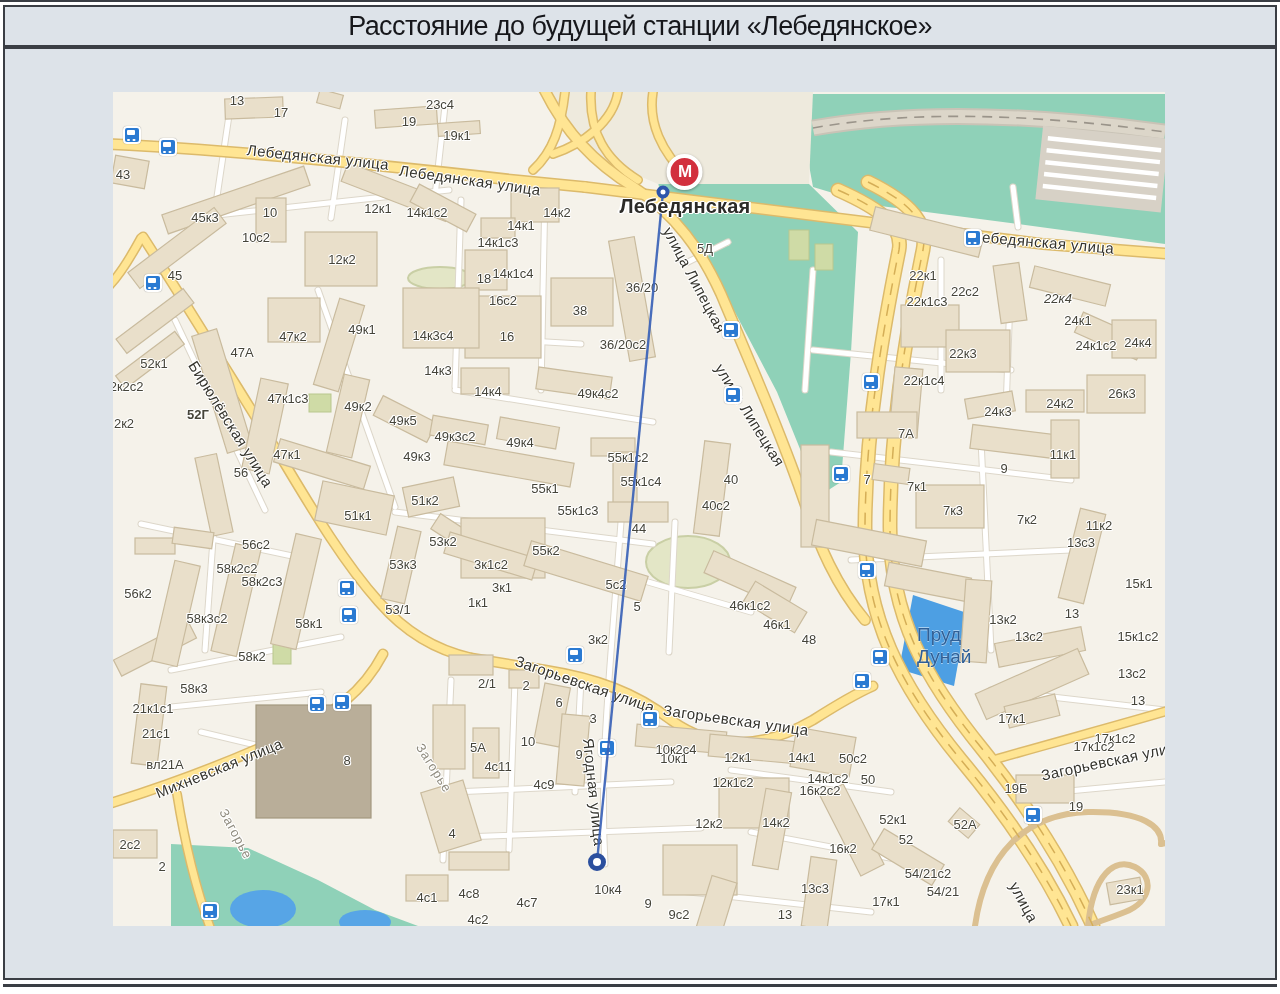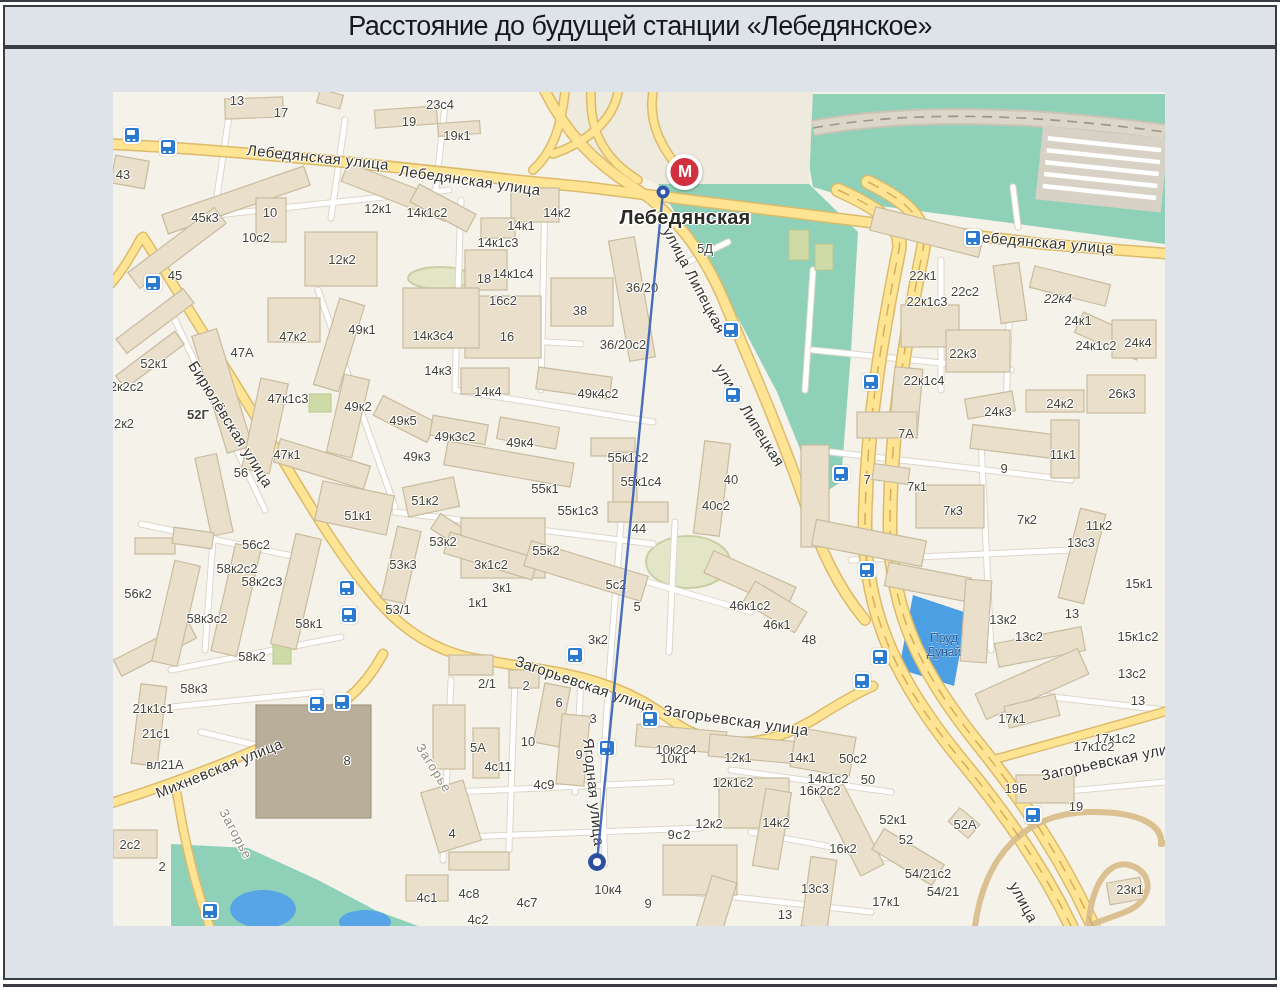--- a/index.html
+++ b/index.html
@@ -17,36 +17,36 @@
   .map svg.base{position:absolute;left:0;top:0;z-index:1}
   #labels{position:absolute;left:0;top:0;width:100%;height:100%;z-index:2;pointer-events:none}
   #stops{position:absolute;left:0;top:0;width:100%;height:100%;z-index:3;pointer-events:none}
   .map svg.msvg{position:absolute;left:0;top:0;z-index:4;pointer-events:none}
 
   .blab{position:absolute;transform:translate(-50%,-50%);font-size:13px;color:#45443a;white-space:nowrap;
         text-shadow:0 1px 0 #fff,1px 0 0 #fff,-1px 0 0 #fff,0 -1px 0 #fff,1px 1px 0 #fff,-1px -1px 0 #fff}
   .slab{position:absolute;font-size:15px;color:#34332c;white-space:nowrap;letter-spacing:.4px;
         text-shadow:0 1px 0 #fff,1px 0 0 #fff,-1px 0 0 #fff,0 -1px 0 #fff,1px 1px 0 #fff,-1px -1px 0 #fff}
   .slab.muted{color:#8f8b7e;font-size:13px;letter-spacing:1px}
-  .pondlab{position:absolute;left:831px;top:554px;transform:translate(-50%,-50%);width:54px;text-align:center;
-           font-size:12px;line-height:1.15;color:#2f5f96;white-space:normal;
+  .pondlab{position:absolute;left:831px;top:554px;transform:translate(-50%,-50%);width:54px;text-align:left;
+           font-size:19px;line-height:1.15;color:#2f5f96;white-space:normal;
            text-shadow:0 1px 0 rgba(255,255,255,.5),0 -1px 0 rgba(255,255,255,.5)}
 
   .bus{position:absolute;width:14px;height:14px;background:#2a7ad2;border:2px solid #fff;border-radius:4px;
        transform:translate(-50%,-50%);box-shadow:0 0 1px rgba(0,0,0,.45)}
   .bus::before{content:"";position:absolute;left:2px;top:2px;width:8px;height:5px;background:#fff;border-radius:1px}
   .bus::after{content:"";position:absolute;left:2px;bottom:1px;width:2.5px;height:2.5px;background:#fff;border-radius:50%;
        box-shadow:5.5px 0 0 #fff}
 
   .metro{position:absolute;left:572px;top:62px;transform:translateX(-50%);display:flex;flex-direction:column;
          align-items:center;z-index:4;pointer-events:none}
   .metro-icon{width:28px;height:28px;border-radius:50%;background:#d2303e;border:4px solid #fff;
          box-shadow:0 1px 3px rgba(0,0,0,.35);color:#fff;font-weight:bold;font-size:17px;
          display:flex;align-items:center;justify-content:center}
-  .metro-label{margin-top:16px;font-size:20px;font-weight:bold;color:#2c2b28;letter-spacing:.2px;
+  .metro-label{margin-top:5px;font-size:20px;font-weight:bold;color:#2c2b28;letter-spacing:.2px;
          text-shadow:0 1px 0 #fff,1px 0 0 #fff,-1px 0 0 #fff,0 -1px 0 #fff,1px 1px 0 #fff,-1px -1px 0 #fff,2px 0 0 #fff,-2px 0 0 #fff}
 
   .pt{position:absolute;transform:translate(-50%,-50%);border-radius:50%;z-index:5;box-sizing:border-box}
   .pt-start{width:13px;height:13px;background:#fff;border:4px solid #2e55ab}
   .pt-end{width:18px;height:18px;background:#fff;border:5.5px solid #2b4f9e}
 
   .tip{position:absolute;transform:translate(-50%,-50%);background:#fff;border-radius:4px;
        box-shadow:0 2px 10px rgba(0,0,0,.3);padding:11px 19px;font-size:19px;color:#3d3d3d;
        z-index:6;white-space:nowrap}
   .tip::after{content:"";position:absolute;left:44%;bottom:-12px;border:7px solid transparent;border-top:13px solid #fff}
@@ -432,21 +432,21 @@
       <span class="blab" style="left: 17px; top: 752px;">2с2</span>
       <span class="blab" style="left: 49px; top: 774px;">2</span>
       <span class="blab" style="left: 234px; top: 668px;">8</span>
       <span class="blab" style="left: 339px; top: 741px;">4</span>
       <span class="blab" style="left: 314px; top: 805px;">4с1</span>
       <span class="blab" style="left: 356px; top: 801px;">4с8</span>
       <span class="blab" style="left: 365px; top: 827px;">4с2</span>
       <span class="blab" style="left: 414px; top: 810px;">4с7</span>
       <span class="blab" style="left: 495px; top: 797px;">10к4</span>
       <span class="blab" style="left: 535px; top: 811px;">9</span>
-      <span class="blab" style="left: 566px; top: 743px; font-family: Liberation Mono, monospace;">9с2</span>
+      <span class="blab" style="left: 566px; top: 822px;">9с2</span>
       <span class="blab" style="left: 374px; top: 591px;">2/1</span>
       <span class="blab" style="left: 413px; top: 593px;">2</span>
       <span class="blab" style="left: 446px; top: 610px;">6</span>
       <span class="blab" style="left: 480px; top: 626px;">3</span>
       <span class="blab" style="left: 415px; top: 649px;">10</span>
       <span class="blab" style="left: 365px; top: 655px;">5А</span>
       <span class="blab" style="left: 385px; top: 674px;">4с11</span>
       <span class="blab" style="left: 466px; top: 662px;">9</span>
       <span class="blab" style="left: 431px; top: 692px;">4с9</span>
       <span class="blab" style="left: 480px; top: 695px;">8</span>

